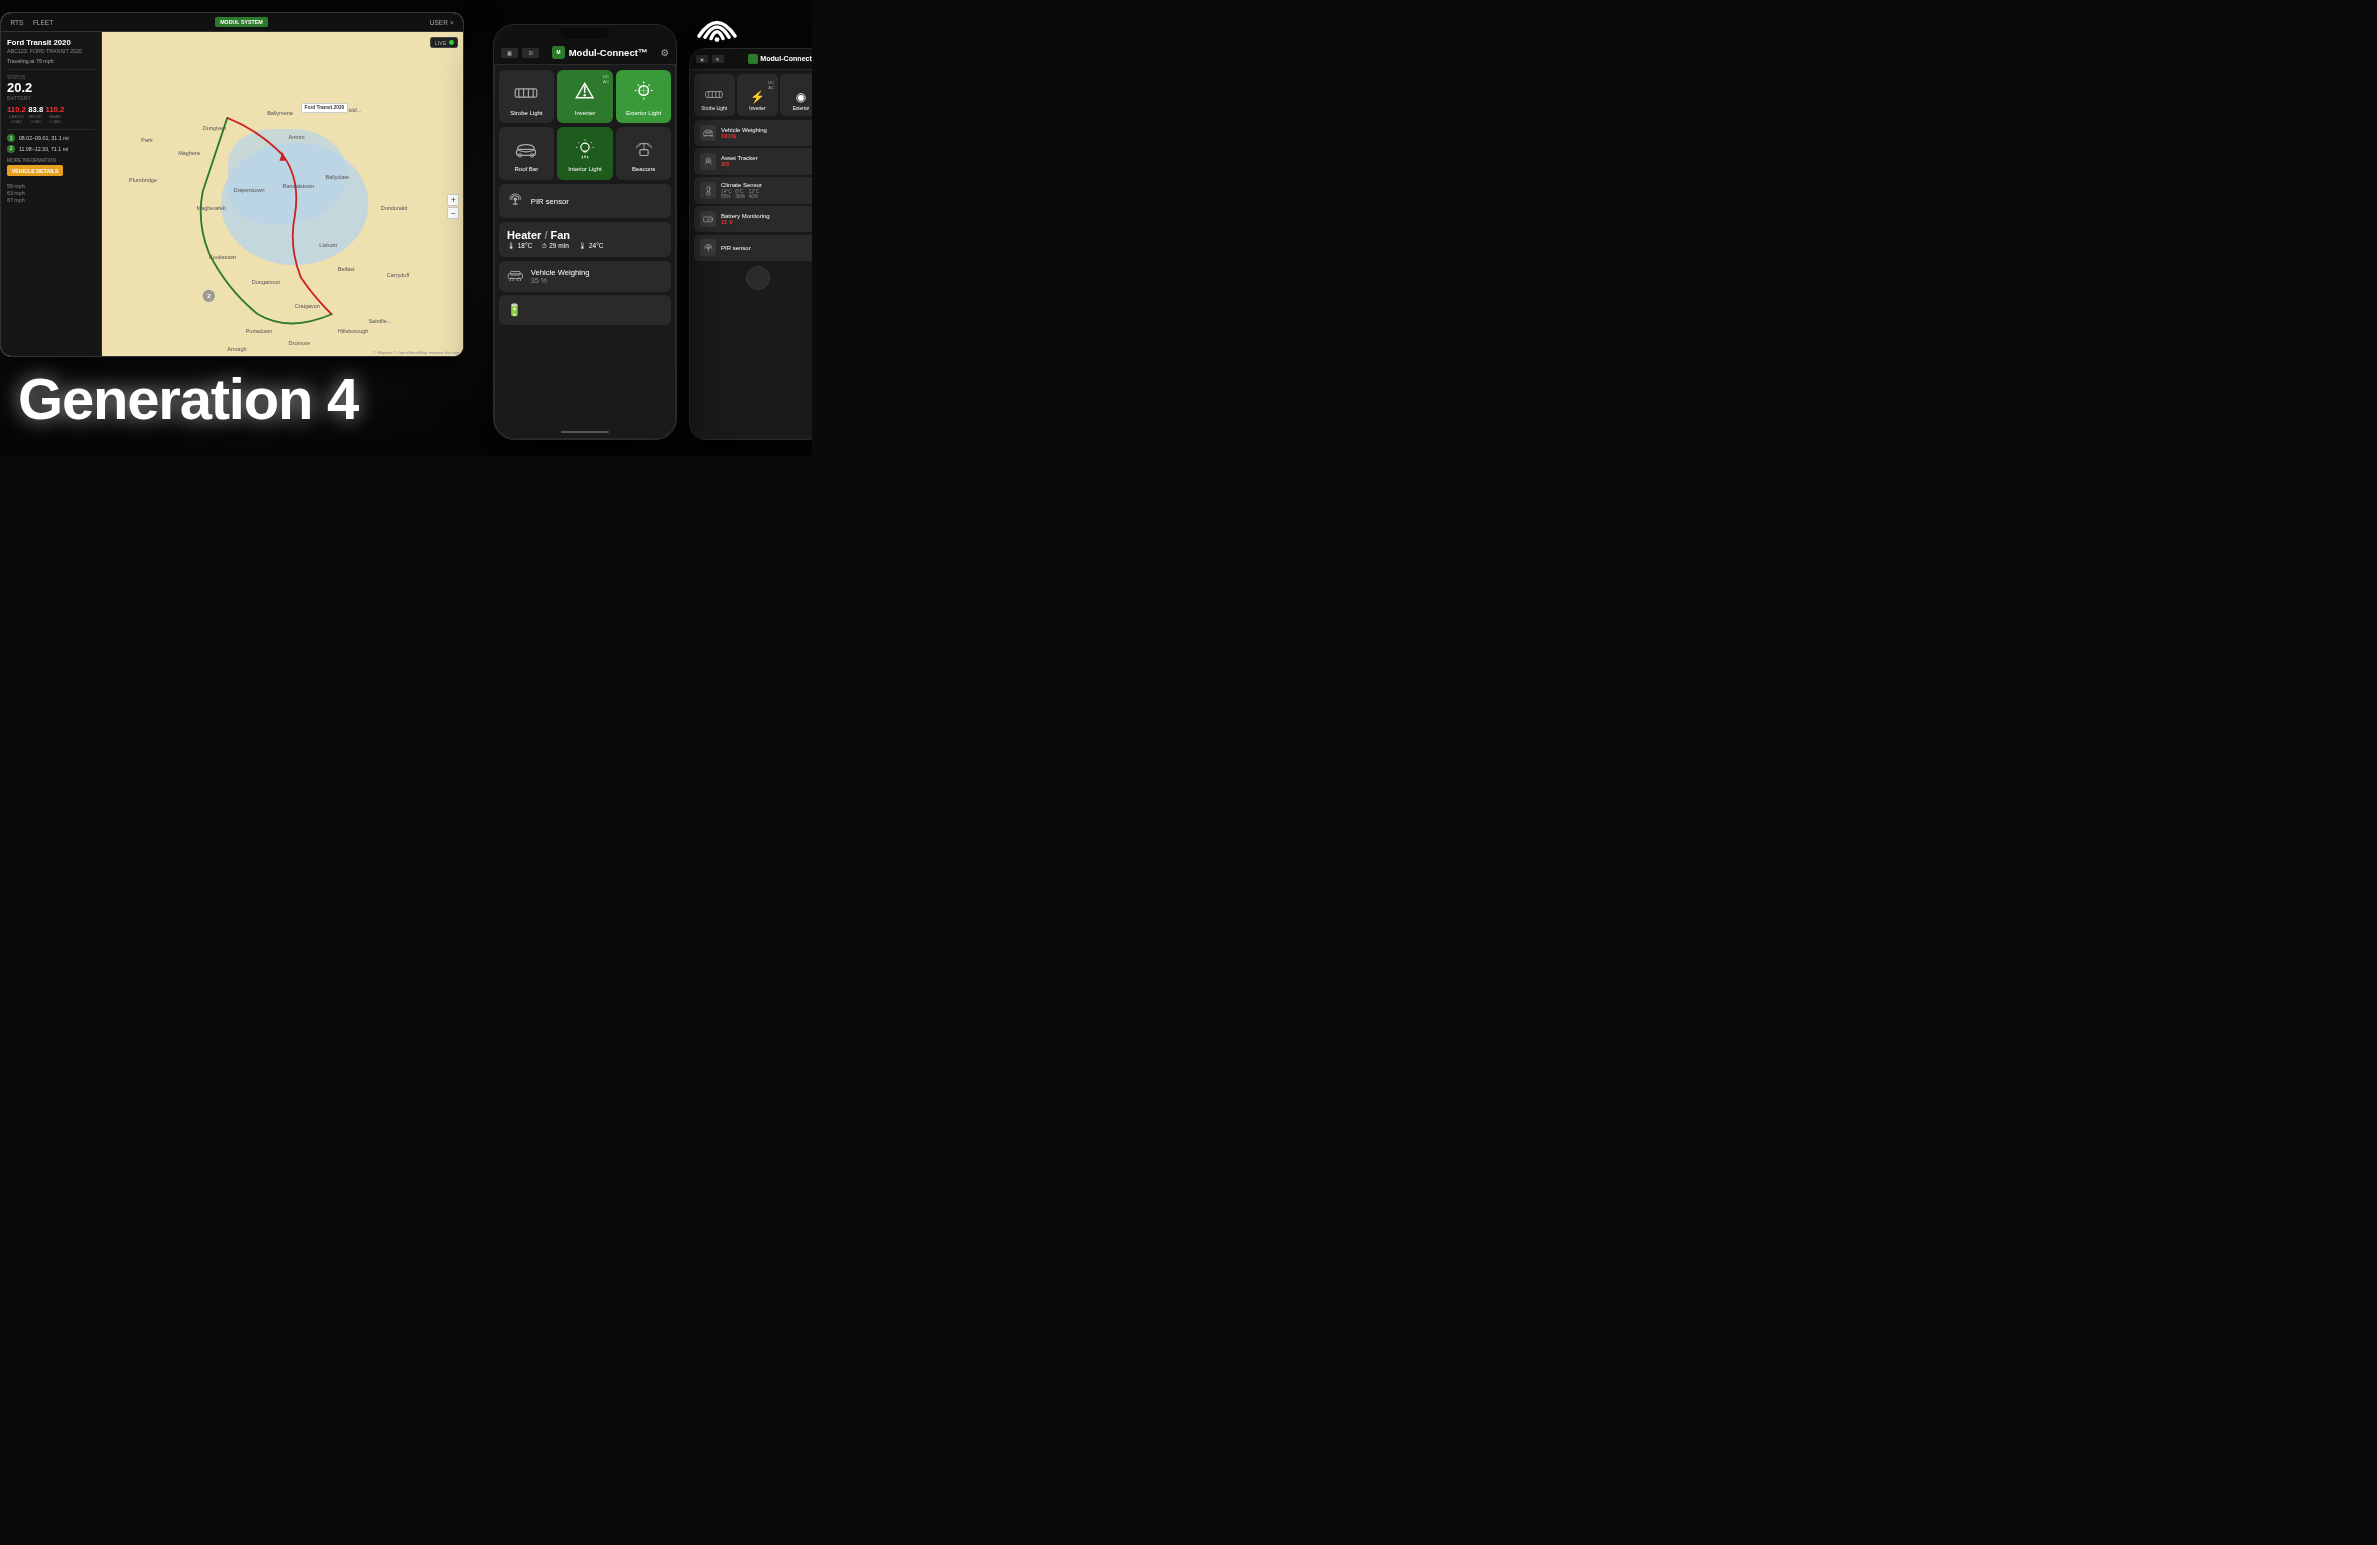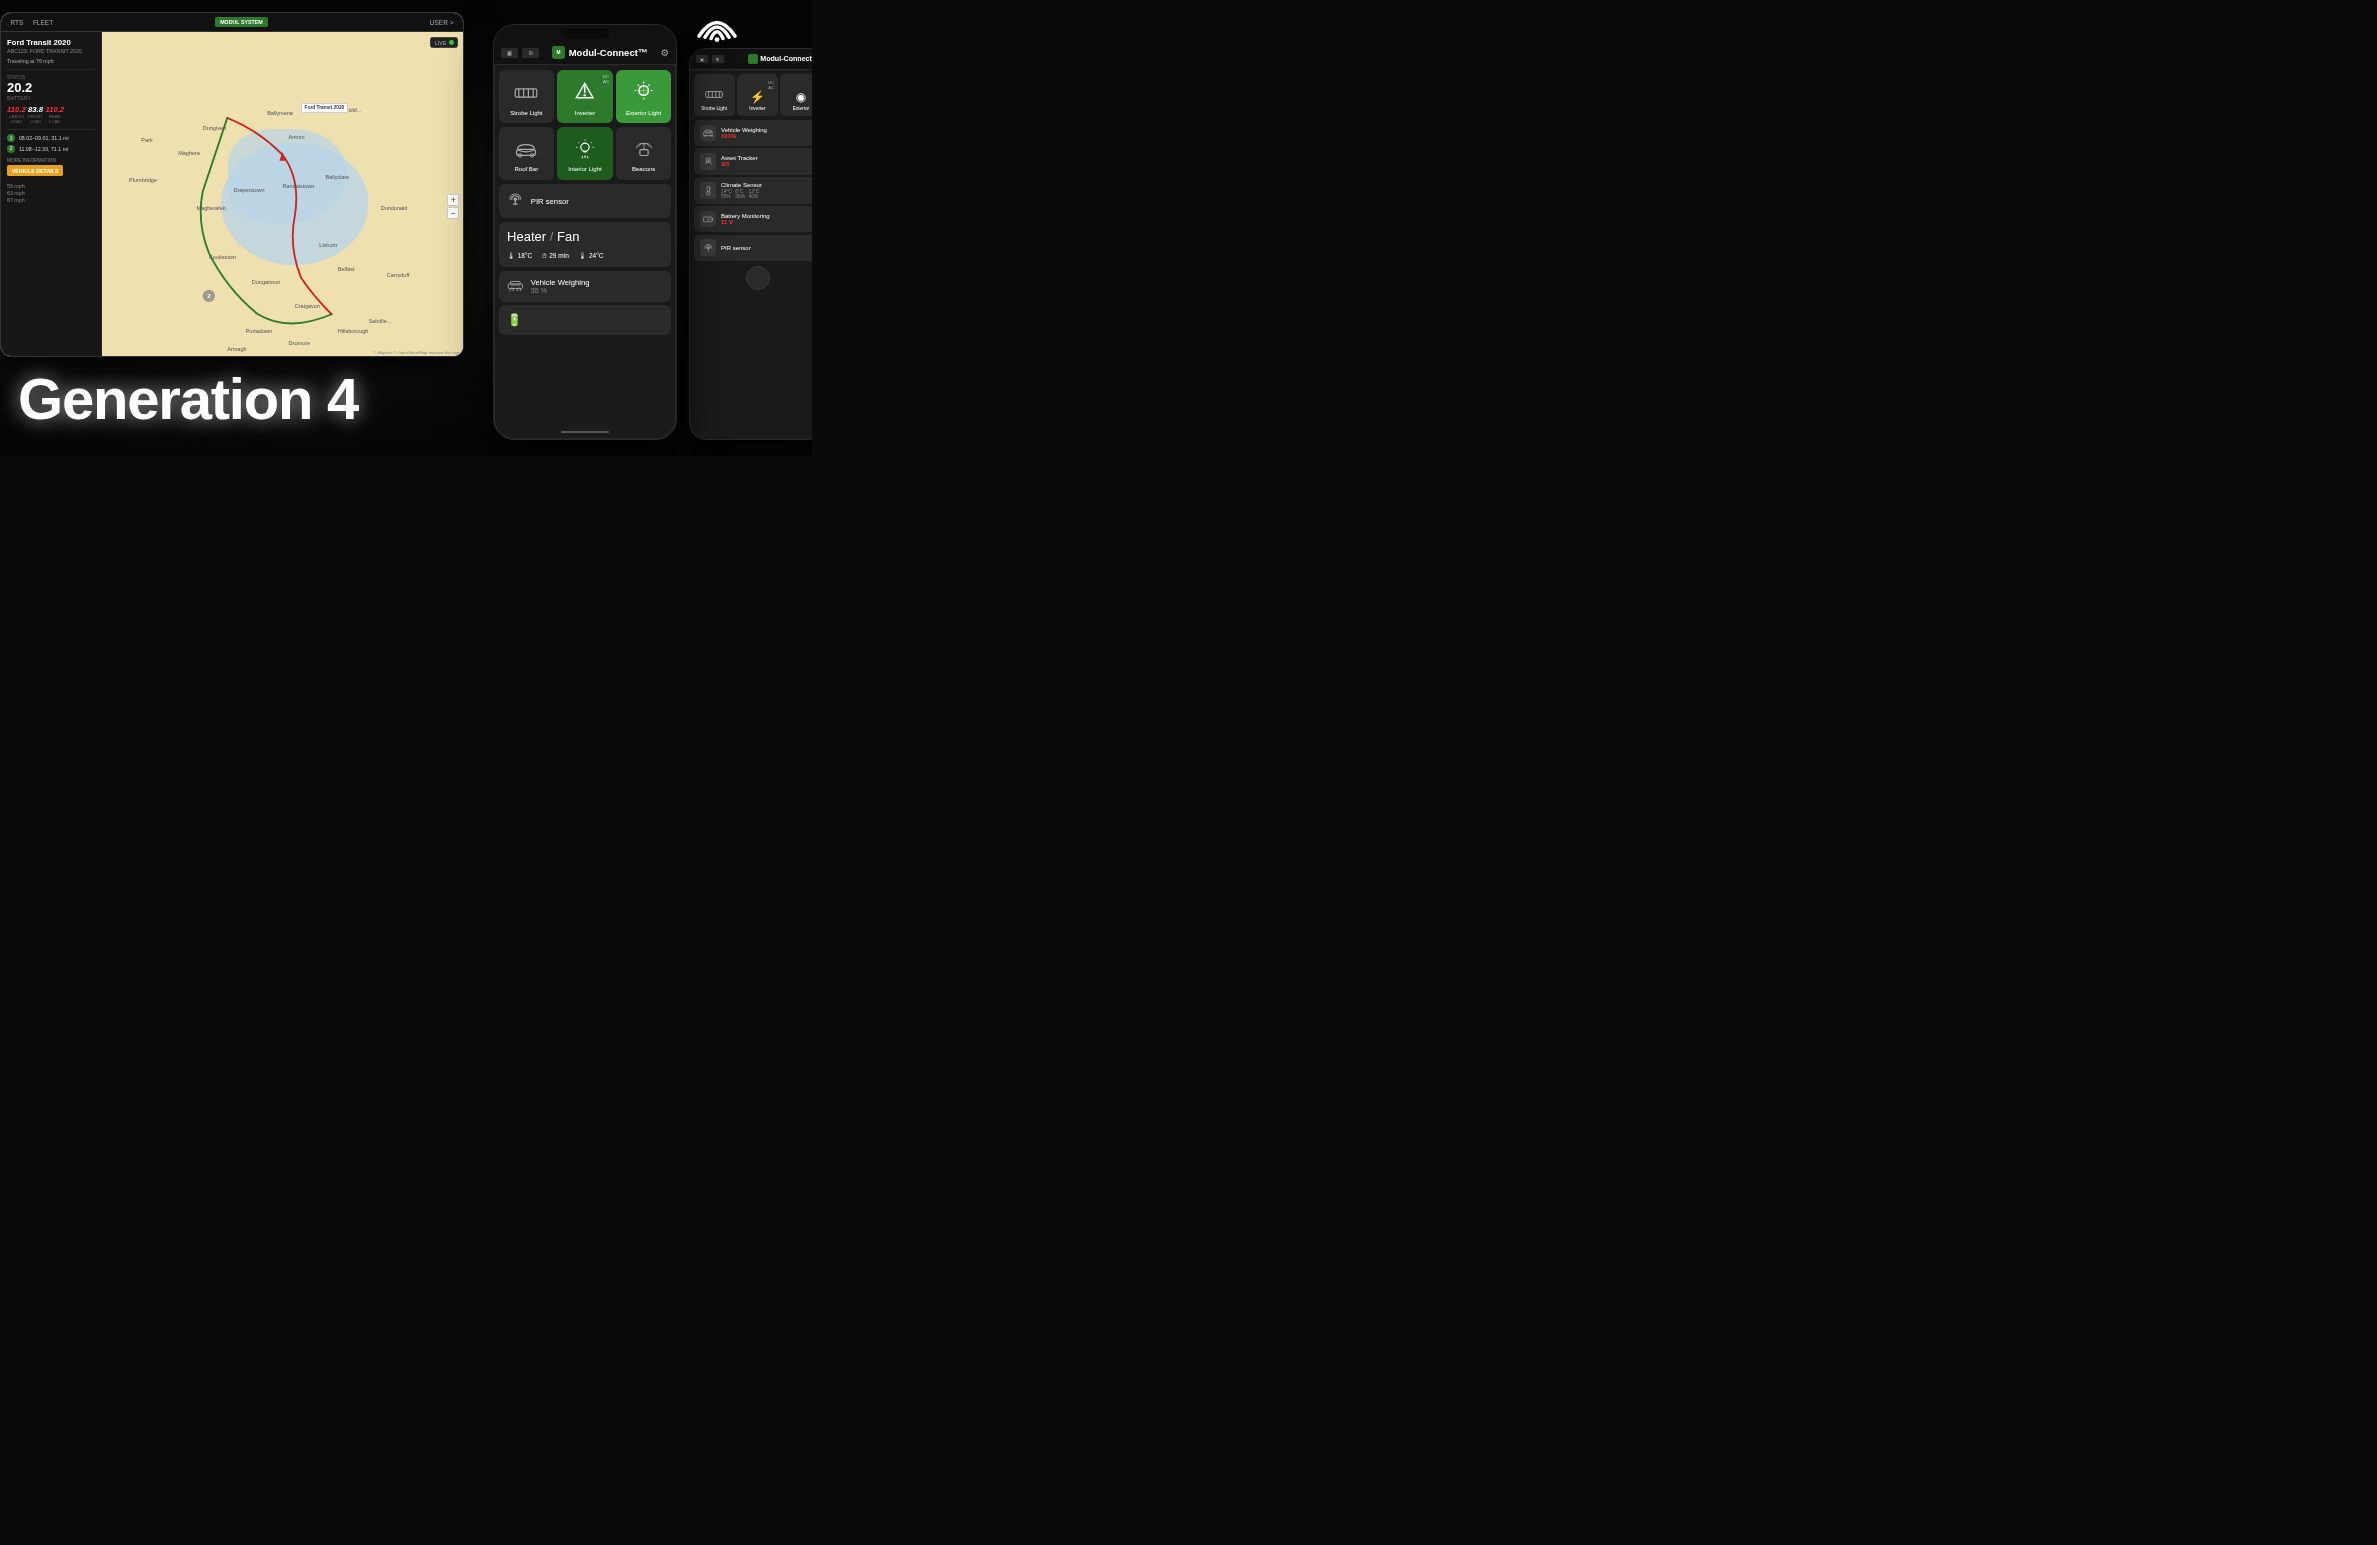--- a/index.html
+++ b/index.html
@@ -129,21 +129,20 @@
       display: flex;
       gap: 2.4px;
       margin-top: 3.6px;
     }
     .load-item {
       text-align: center;
     }
     .load-val {
       font-size: 7.7px;
       font-weight: bold;
-      font-style: italic;
     }
     .load-val.red { color: #ff3333; }
     .load-val.normal { color: white; }
     .load-label {
       font-size: 4.2px;
       color: #666;
       text-transform: uppercase;
     }
     .divider-sidebar {
       height: 0.6px;
@@ -428,24 +427,24 @@
       color: white;
       font-weight: 500;
     }
     .heater-row {
       margin: 0 4.8px 3.6px;
       background: #2a2a2a;
       border-radius: 6px;
       padding: 7.1px 8.3px;
     }
     .heater-title {
-      font-size: 13px;
-      color: white;
-      font-weight: 400;
-      margin-bottom: 8px;
+      font-size: 11px;
+      color: white;
+      font-weight: 700;
+      margin-bottom: 1px;
     }
     .heater-title span.slash { color: #888; }
     .heater-stats {
       display: flex;
       gap: 9.5px;
     }
     .heater-stat {
       display: flex;
       align-items: center;
       gap: 2.4px;

